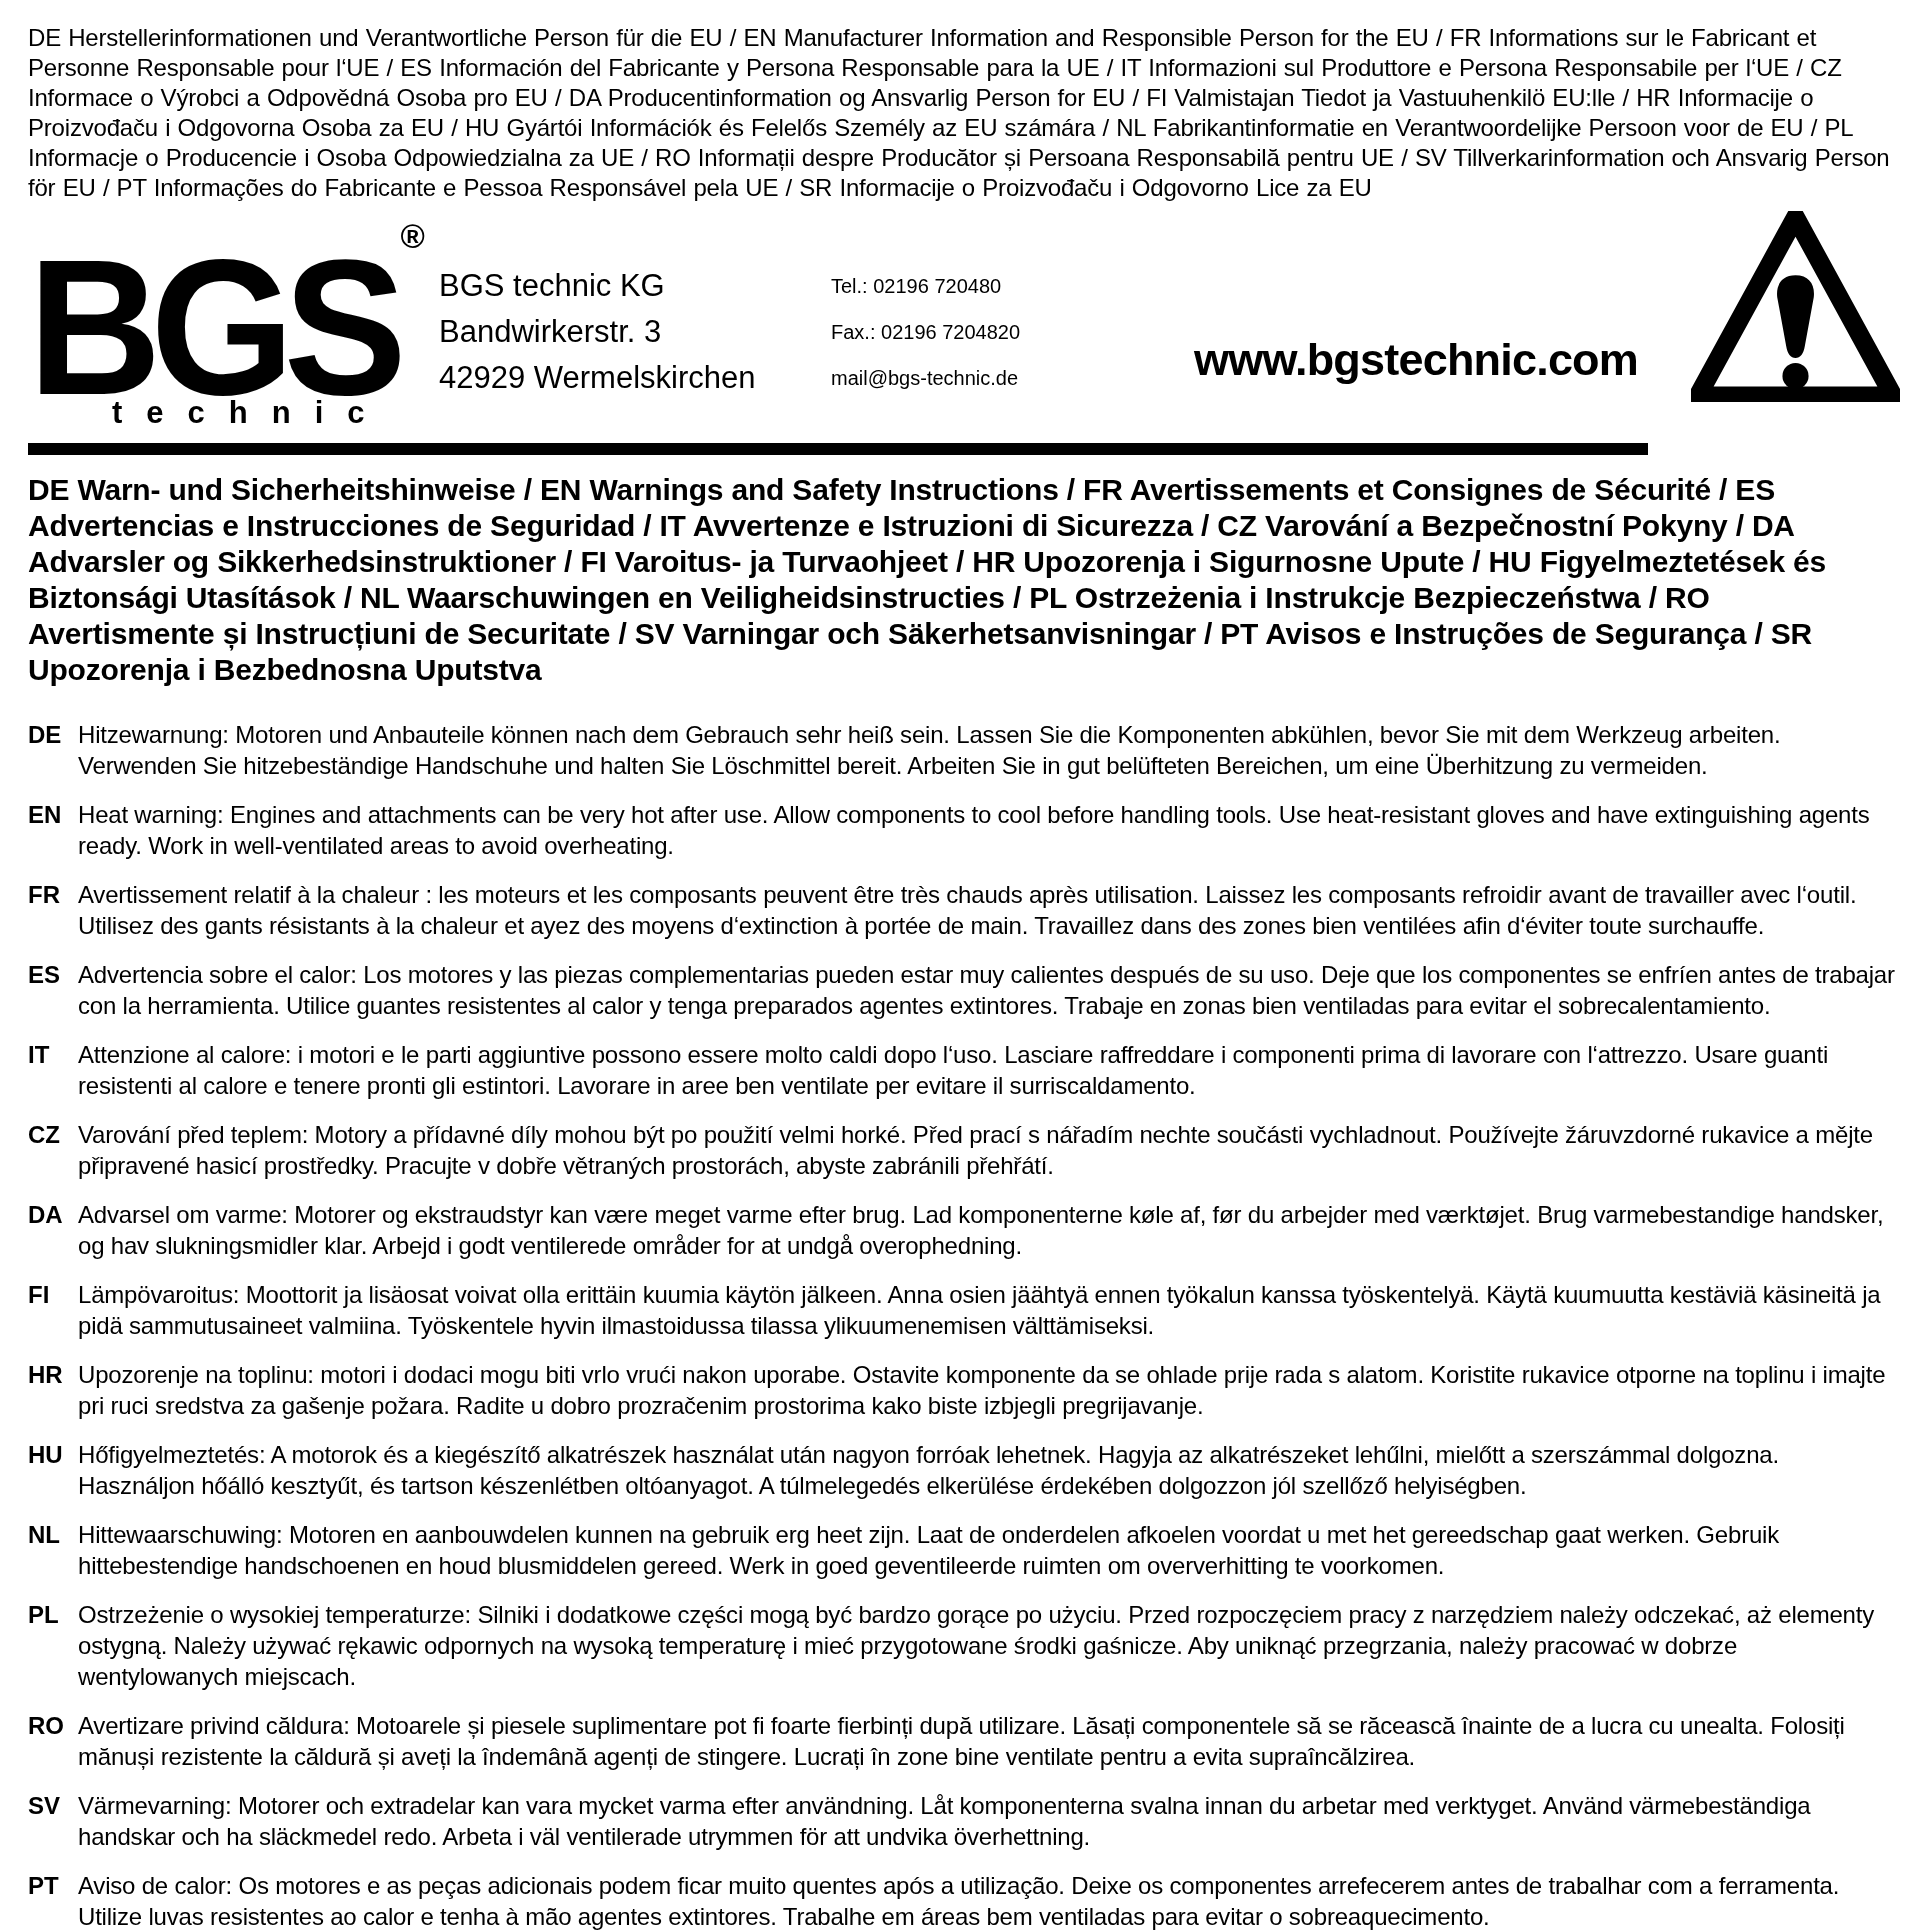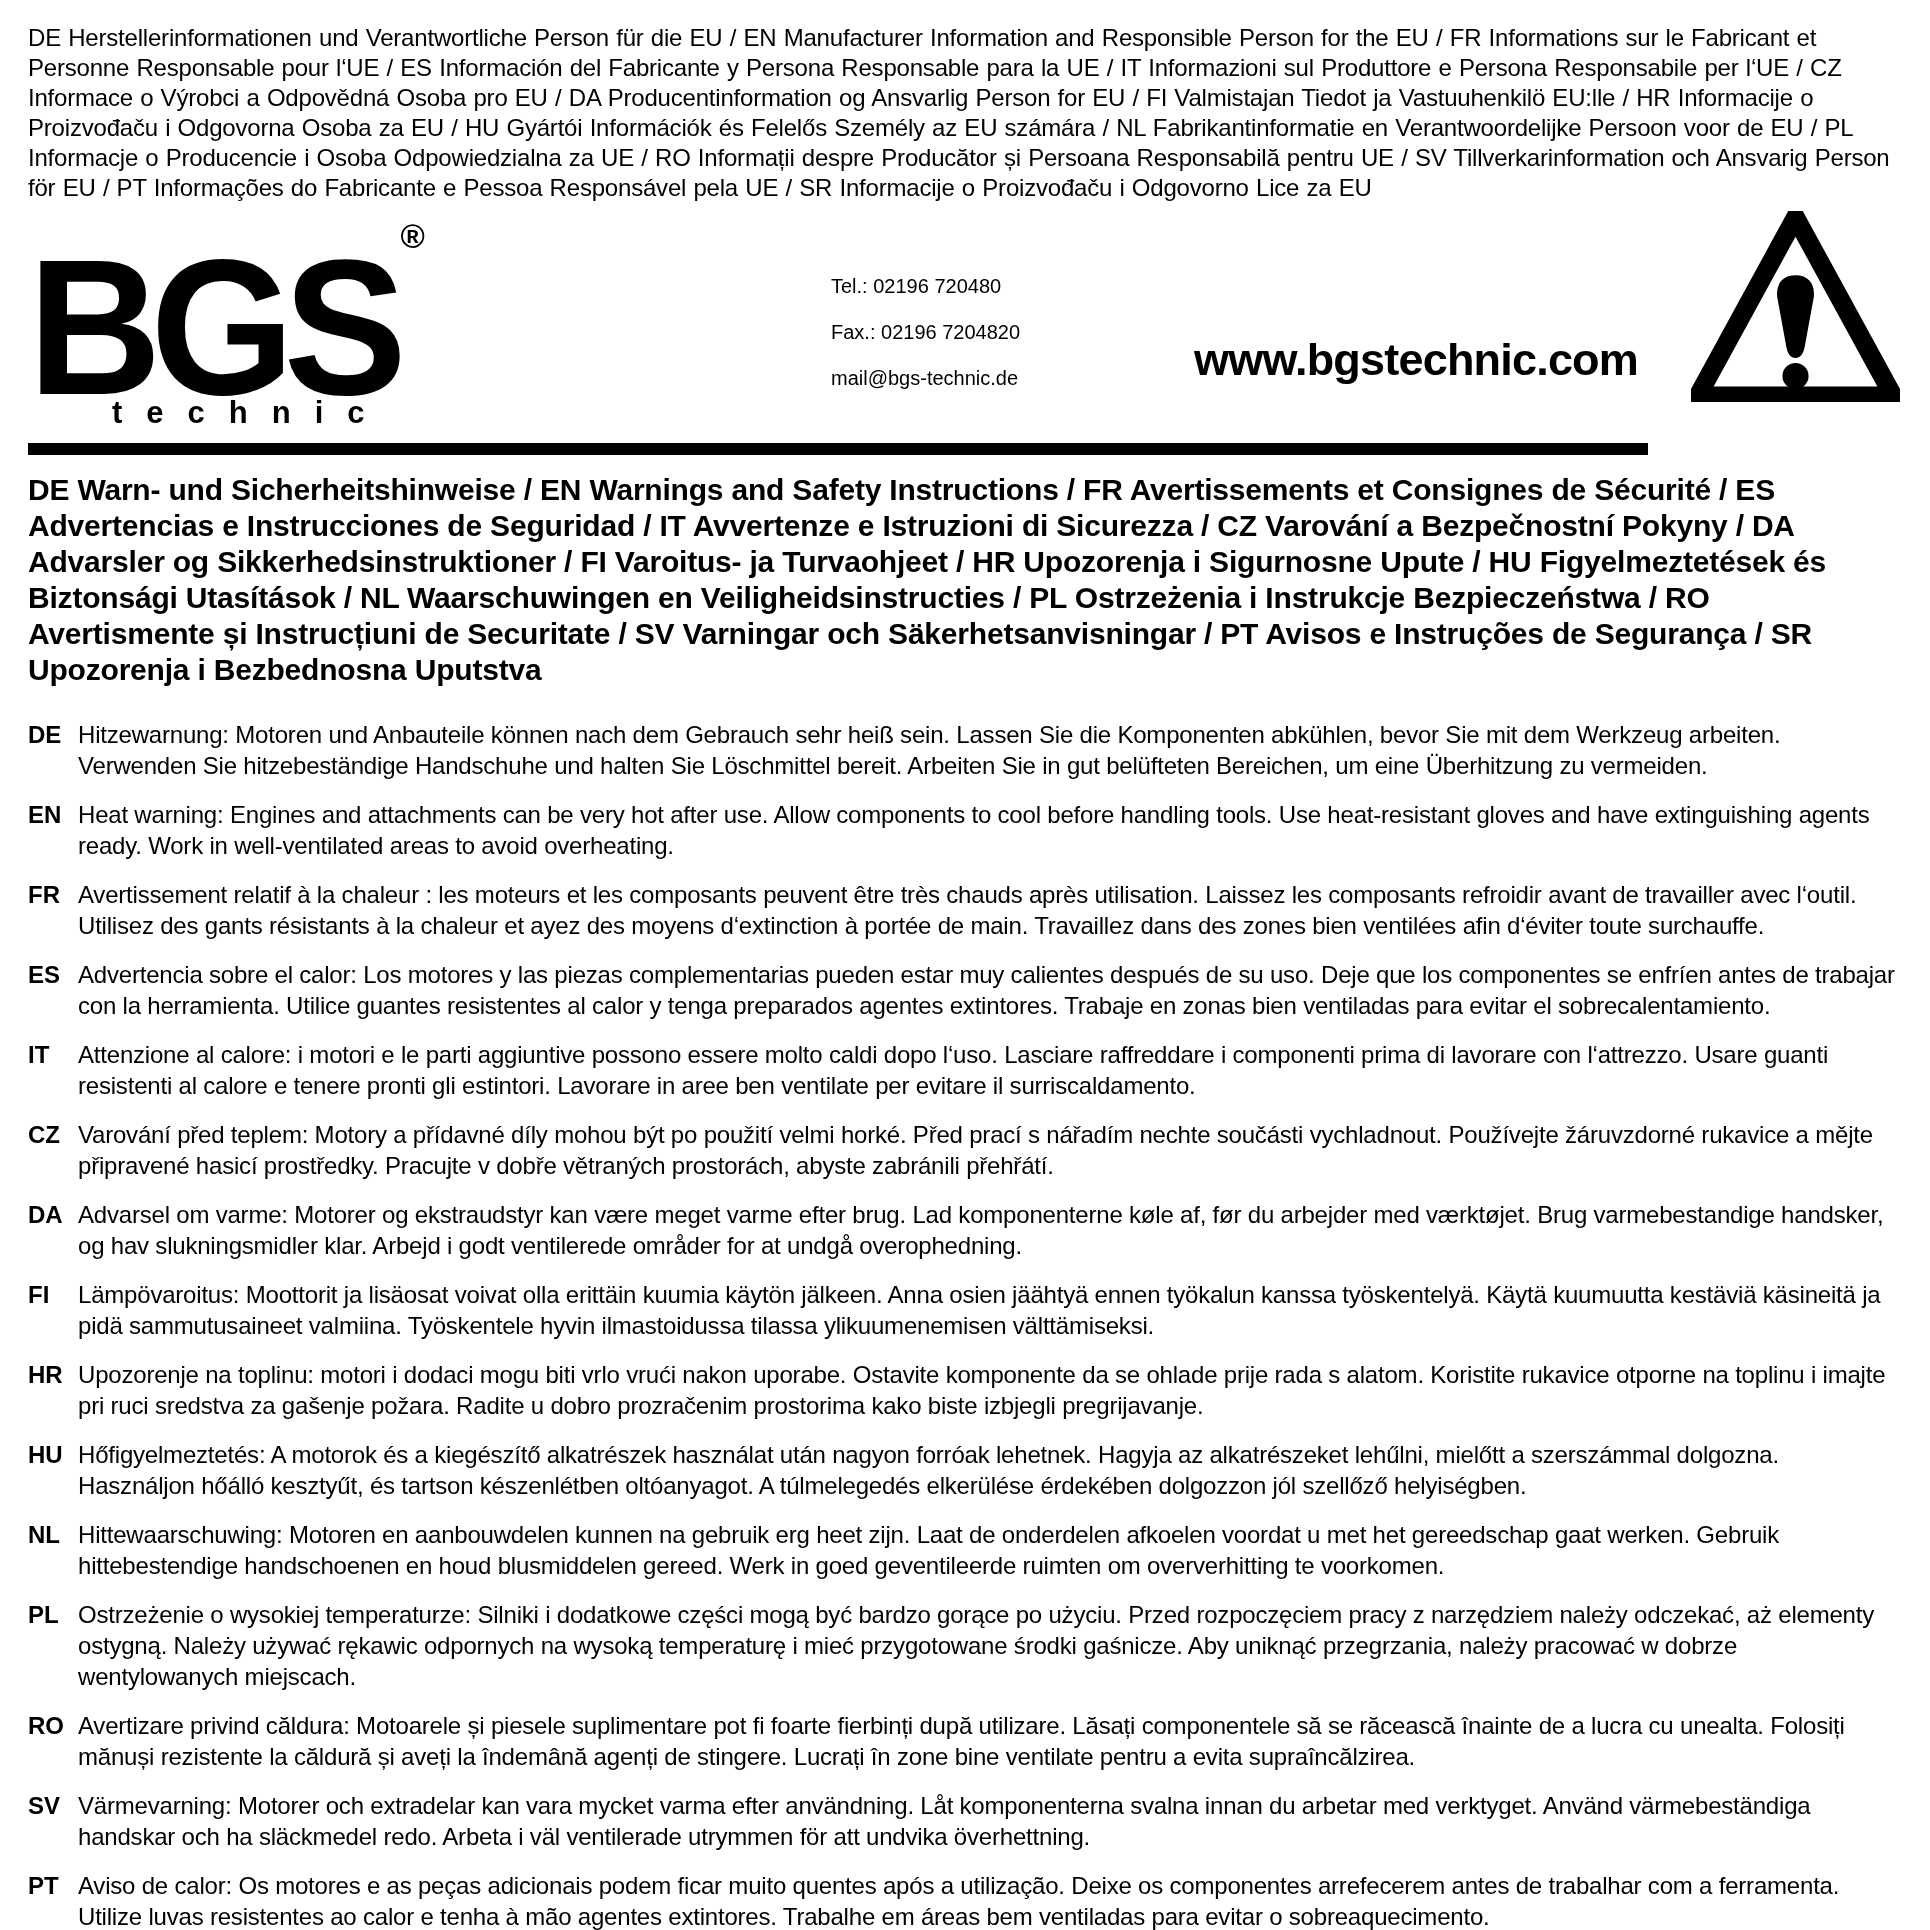--- a/index.html
+++ b/index.html
@@ -74,20 +74,25 @@
 
   <div class="brand-row">
 
     <div class="logo">
       <div class="logo-main">
         <span class="logo-bgs">BGS</span><span class="logo-reg">®</span>
       </div>
       <div class="logo-technic">technic</div>
     </div>
 
+    <div class="address-block">
+      <div>BGS technic KG</div>
+      <div>Bandwirkerstr. 3</div>
+      <div>42929 Wermelskirchen</div>
+    </div>
 
     <div class="contact-block">
       <div>Tel.: 02196 720480</div>
       <div>Fax.: 02196 7204820</div>
       <div>mail@bgs-technic.de</div>
     </div>
 
     <div class="website">www.bgstechnic.com</div>
 
     <svg class="warning-triangle" viewBox="0 0 100 92" xmlns="http://www.w3.org/2000/svg">

